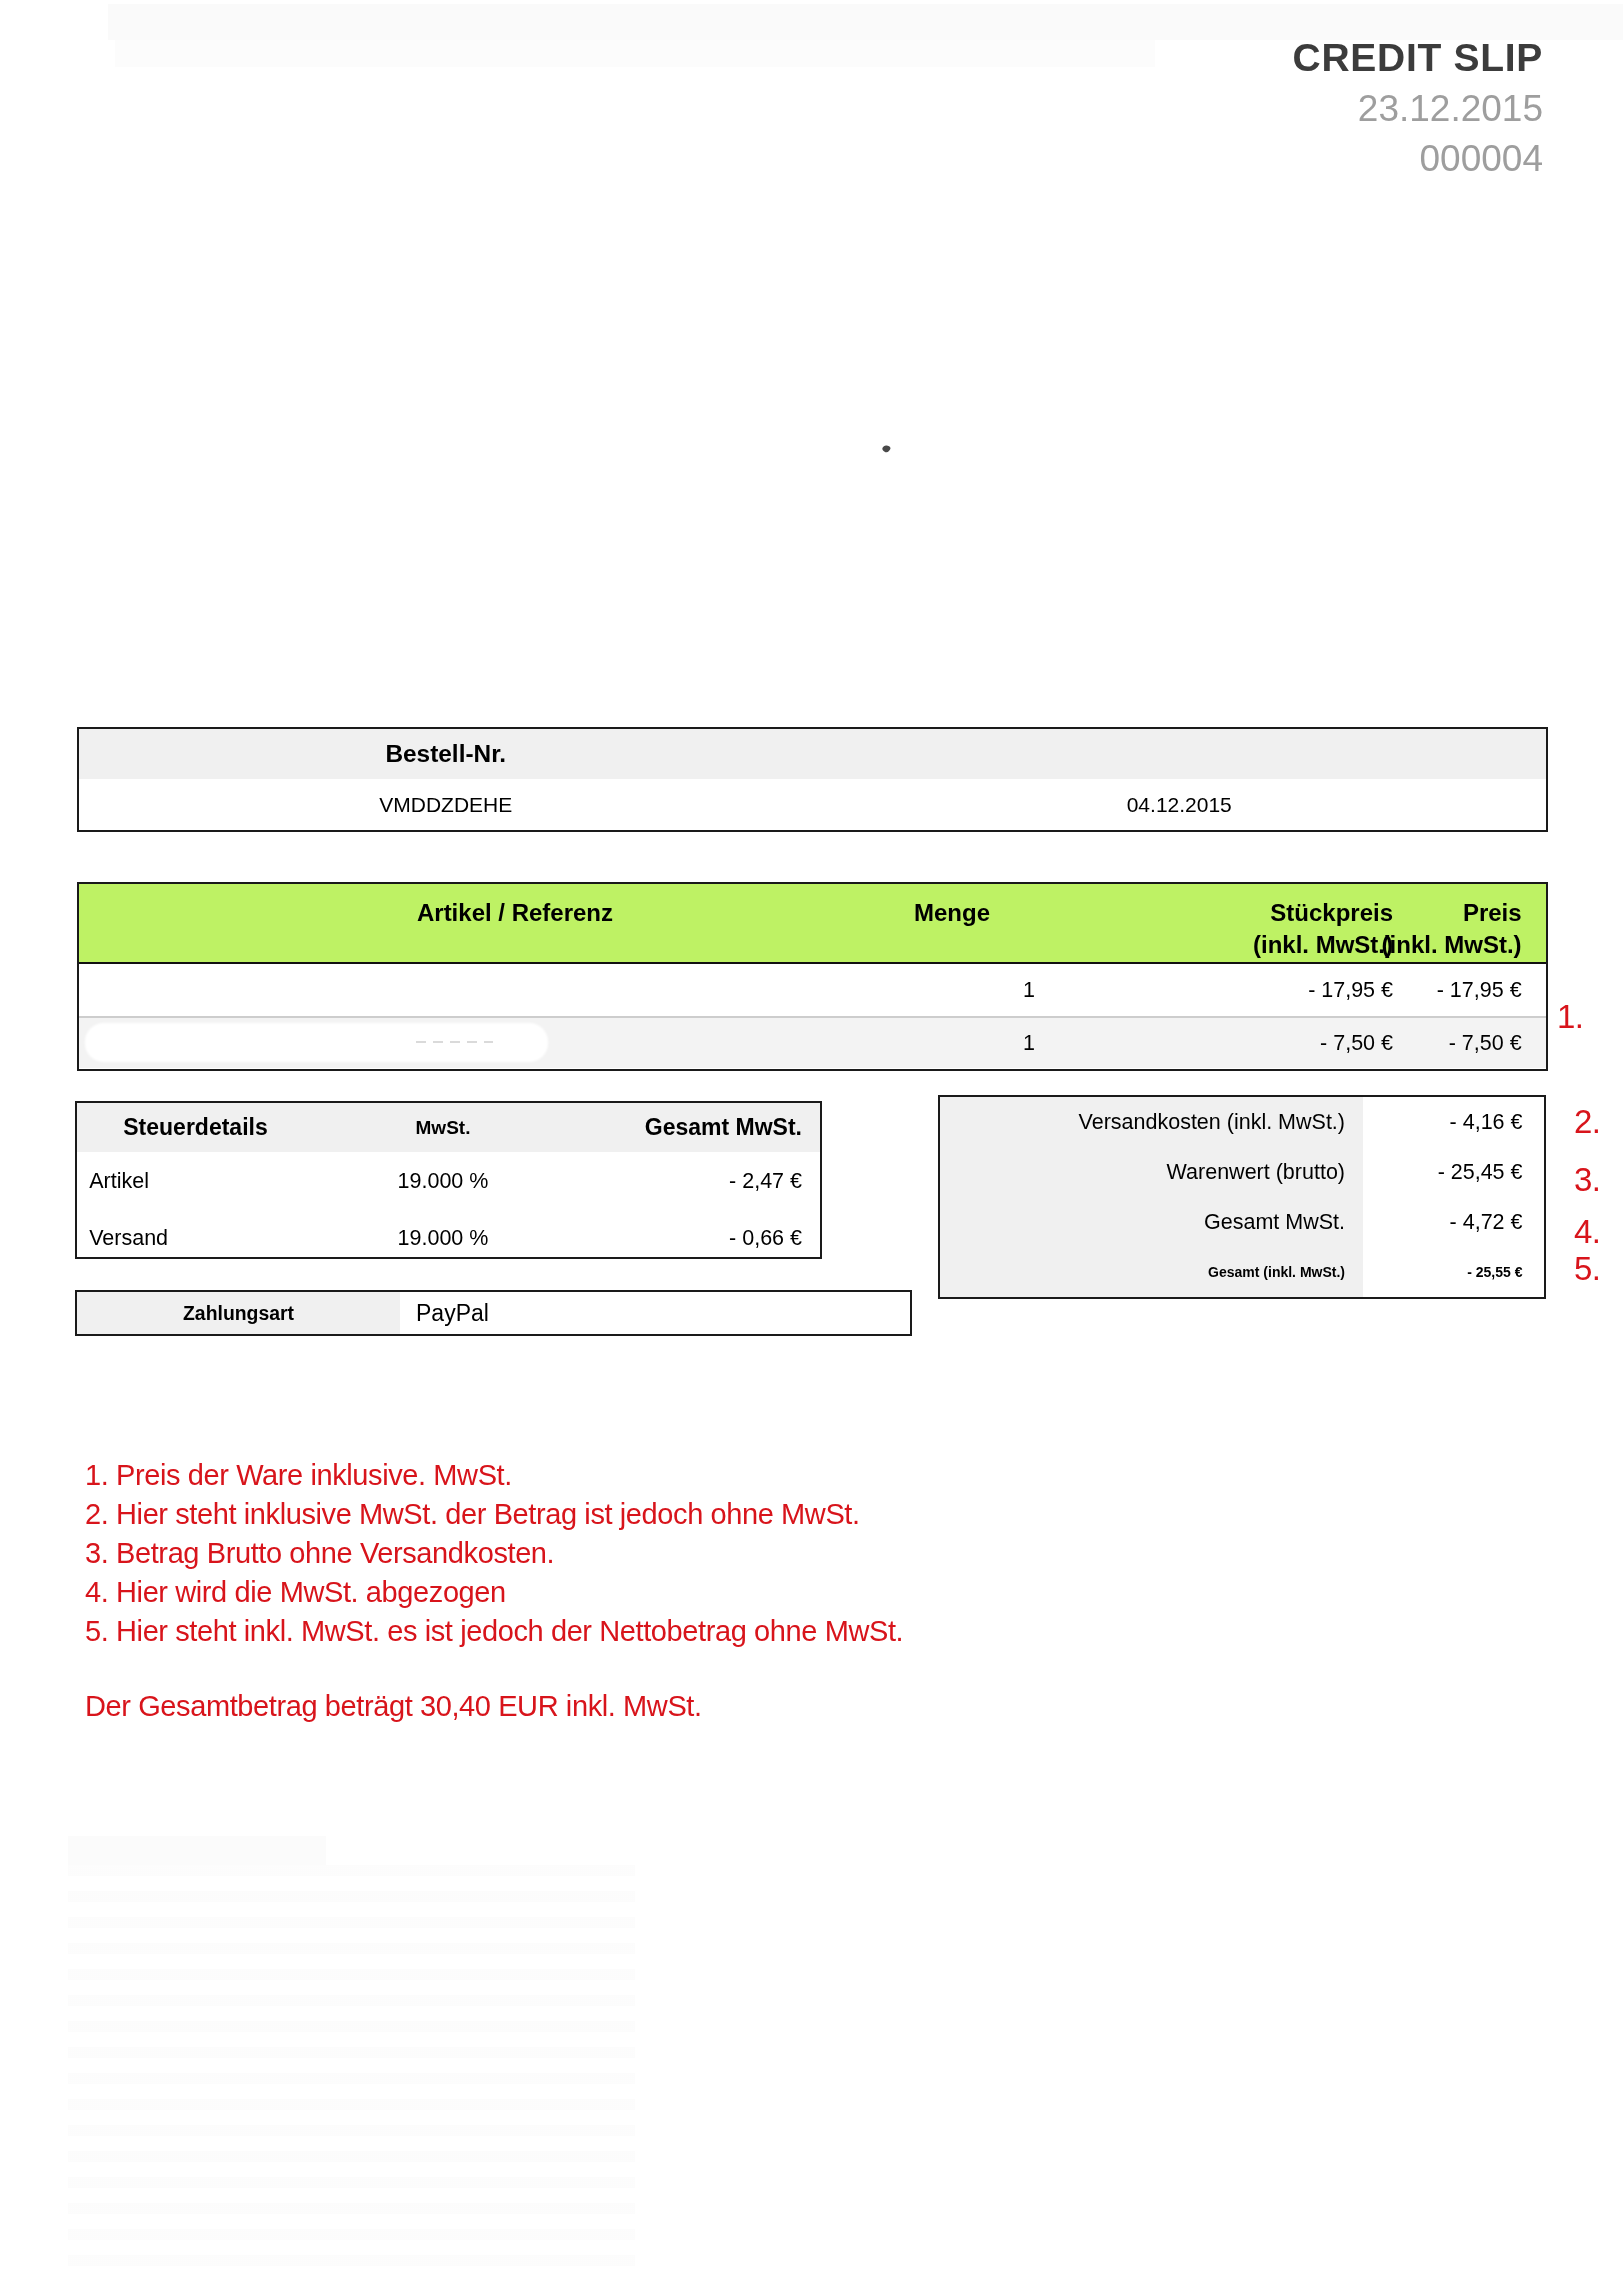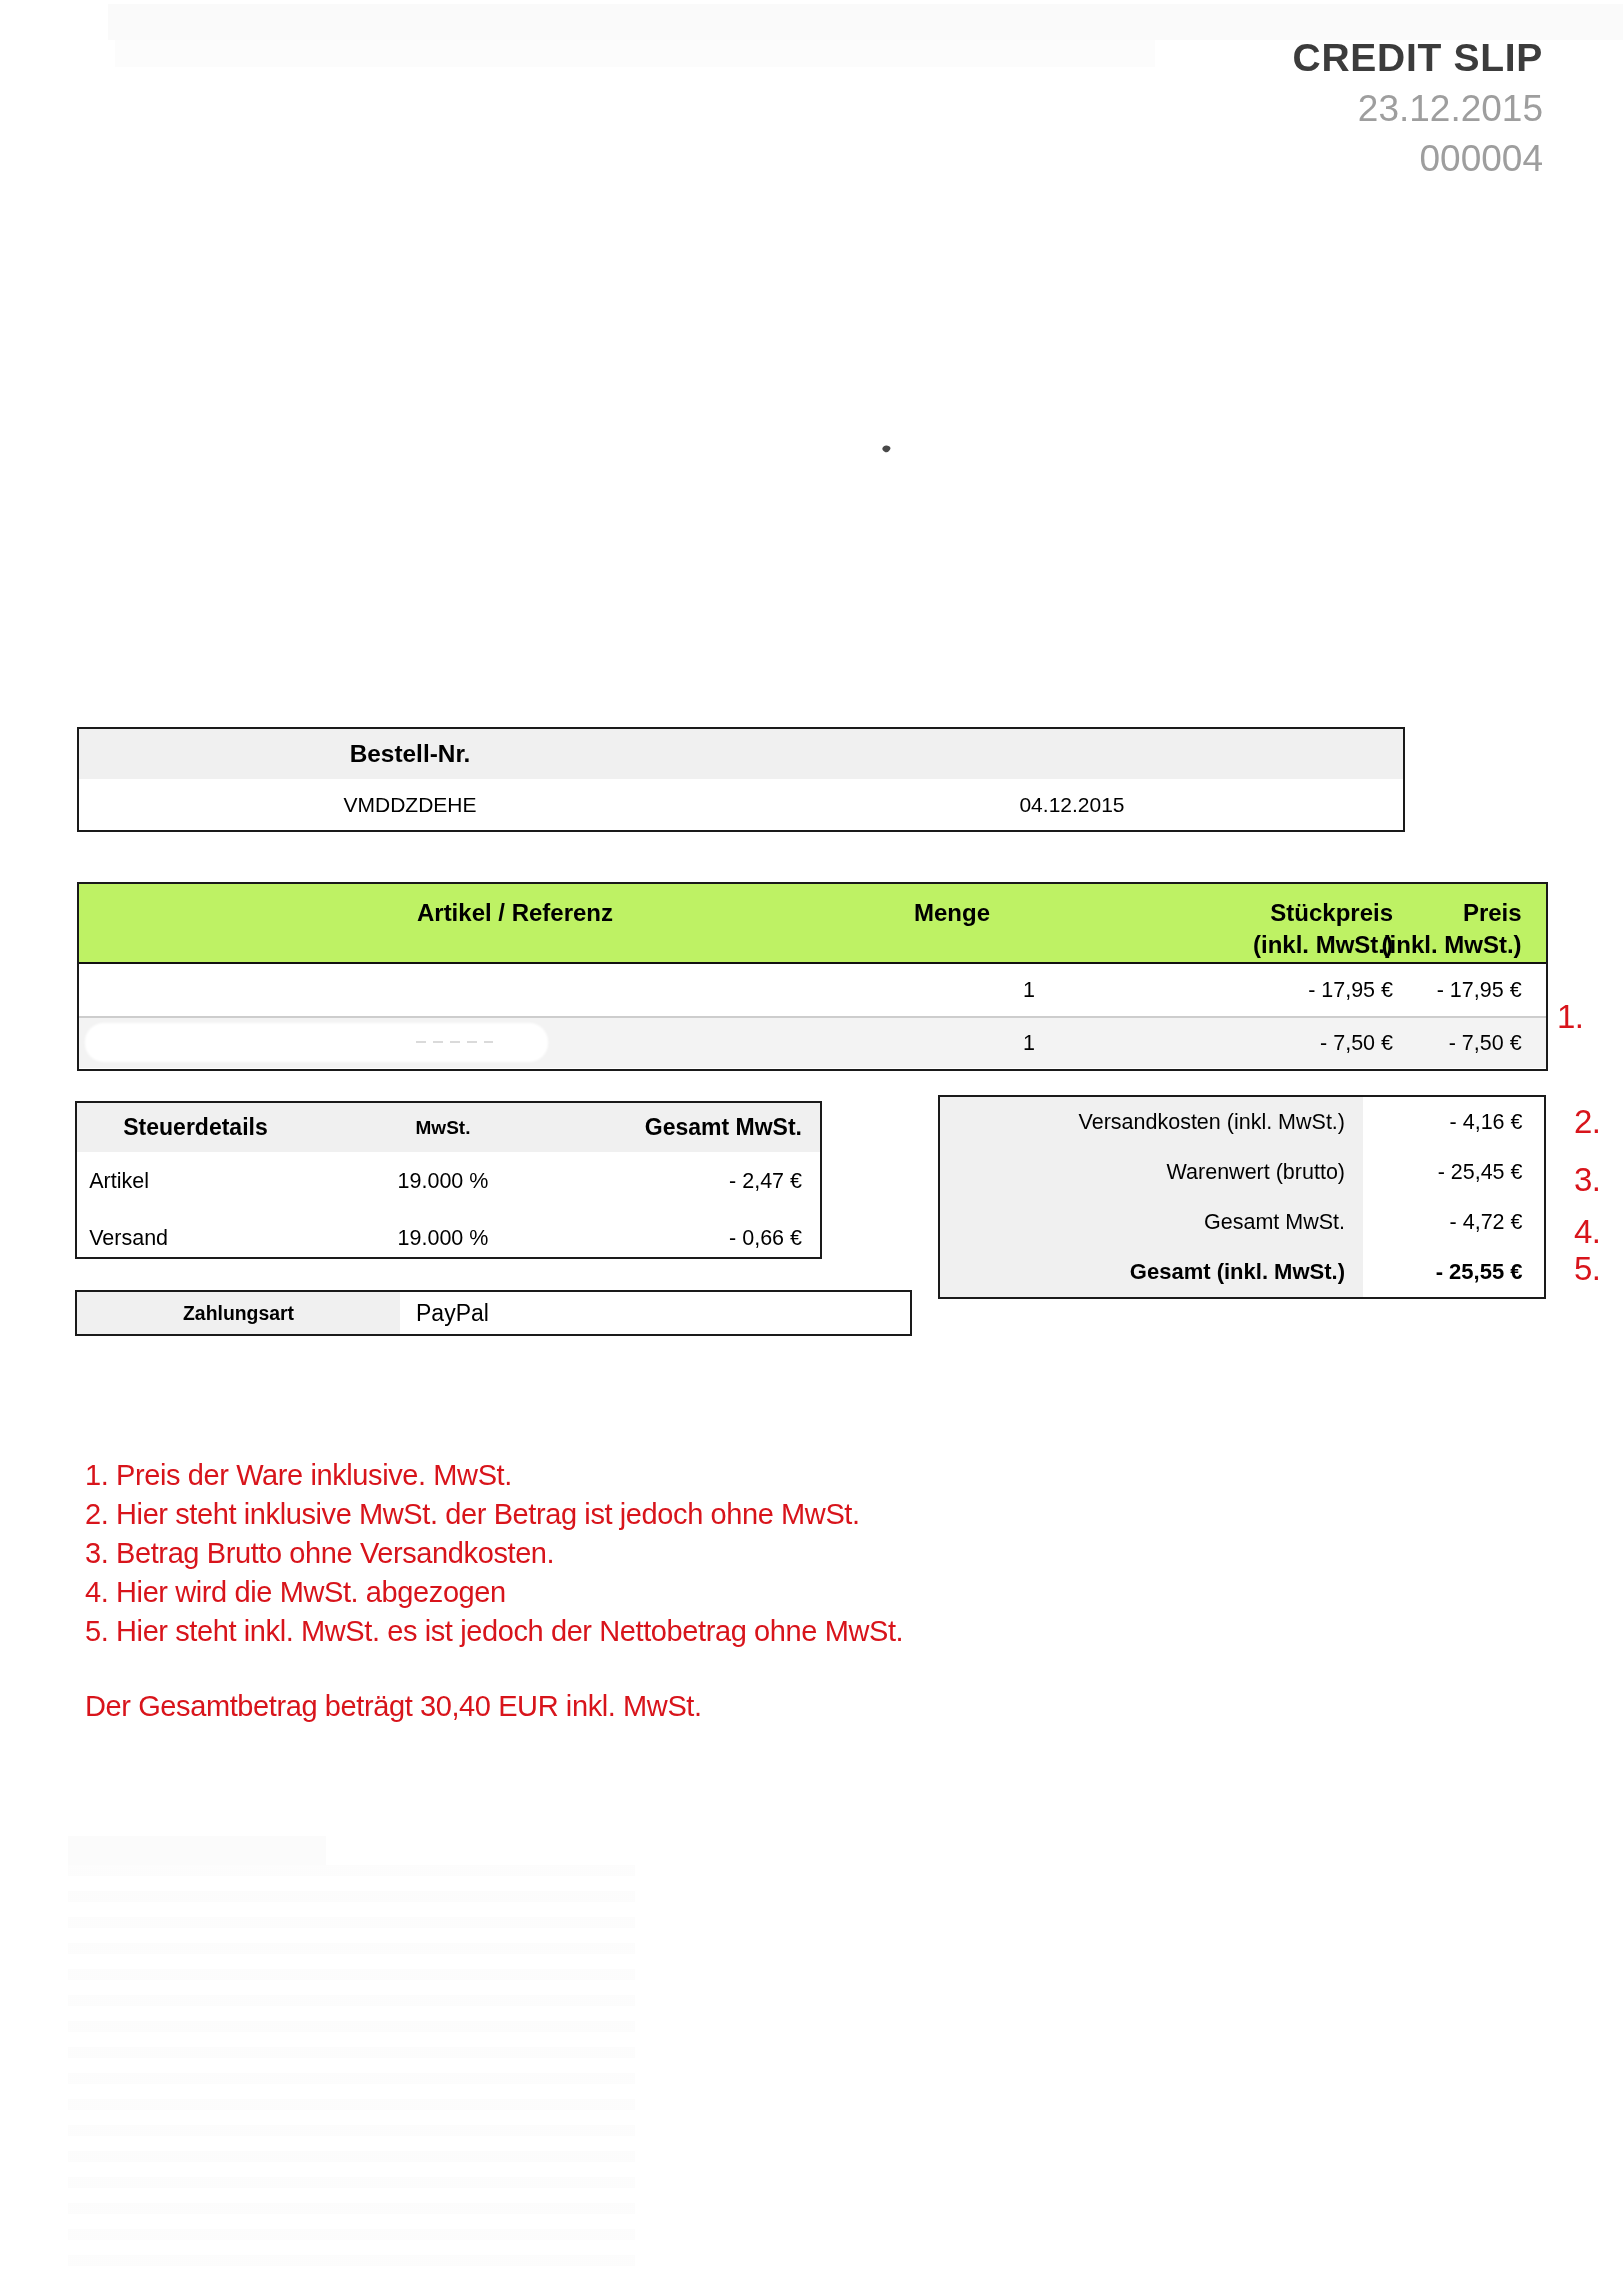--- a/index.html
+++ b/index.html
@@ -23,21 +23,21 @@
     border-radius:70% 30% 55% 45%; transform:rotate(38deg); opacity:.92;}
   .ghost-text{left:68px; top:1865px; width:567px; height:416px; opacity:.55;
     background:repeating-linear-gradient(180deg, rgba(0,0,0,0.018) 0px, rgba(0,0,0,0.018) 11.5px,
       rgba(0,0,0,0) 11.5px, rgba(0,0,0,0) 26px);}
   .ghost-text2{left:68px; top:1836px; width:258px; height:29px; background:rgba(0,0,0,0.014);}
 
   
   .tbox{border:2.2px solid #1a1a1a; box-sizing:border-box; background:#fff;}
 
   
-  .order-box{left:77px; top:727px; width:1328px; height:105px;}
+  .order-box{left:77px; top:727px; width:1471px; height:105px;}
   .order-header{position:absolute; left:0; top:0; width:100%; height:50px; background:#f0f0f0;}
   .order-body{position:absolute; left:0; top:50px; width:100%; height:51px; background:#fff;}
   .half-l{position:absolute; left:0; top:0; width:50%; height:100%; text-align:center;}
   .half-r{position:absolute; left:50%; top:0; width:50%; height:100%; text-align:center;}
   .order-header .half-l,.order-header .half-r{line-height:50px; font-weight:bold; font-size:24.4px;}
   .order-body .half-l,.order-body .half-r{line-height:51px; font-size:21px;}
 
   
   .items-box{left:77px; top:882px; width:1471px; height:189px;}
   .items-header{position:absolute; left:0; top:0; width:100%; height:78px;
@@ -89,21 +89,21 @@
   
   .totals-box{left:938px; top:1095px; width:608px; height:204px;}
   .totals-gray{position:absolute; left:0; top:0; width:423px; height:100%; background:#f0f0f0;}
   .totals-rows{position:absolute; left:0; top:0; width:100%; height:100%;
     display:flex; flex-direction:column;}
   .totals-row{flex:1; position:relative;}
   .tl{position:absolute; left:0; top:0; width:405px; height:100%; display:flex;
     align-items:center; justify-content:flex-end; font-size:21.5px;}
   .tv{position:absolute; right:21.5px; top:0; left:423px; height:100%; display:flex;
     align-items:center; justify-content:flex-end; font-size:21.5px;}
-  .totals-row.bold .tl,.totals-row.bold .tv{font-weight:bold; font-size:22px;}
+  .totals-row.bold .tl,.totals-row.bold .tv{font-weight:bold; font-size:14px;}
 
   
   .marker{color:var(--accent,#d8141b); font-size:33px; font-weight:500;
     letter-spacing:-0.7px; line-height:33px;}
   .m1{left:1557px; top:1000px;} .m2{left:1574px; top:1105px;}
   .m3{left:1574px; top:1163px;} .m4{left:1574px; top:1215px;}
   .m5{left:1574px; top:1252px;}
   .notes{left:85px; top:1456px; width:1076px; color:var(--accent,#d8141b);
     font-size:29px; line-height:39px; letter-spacing:-0.4px;}
   .summary{left:85px; top:1690px; width:1076px; color:var(--accent,#d8141b);

